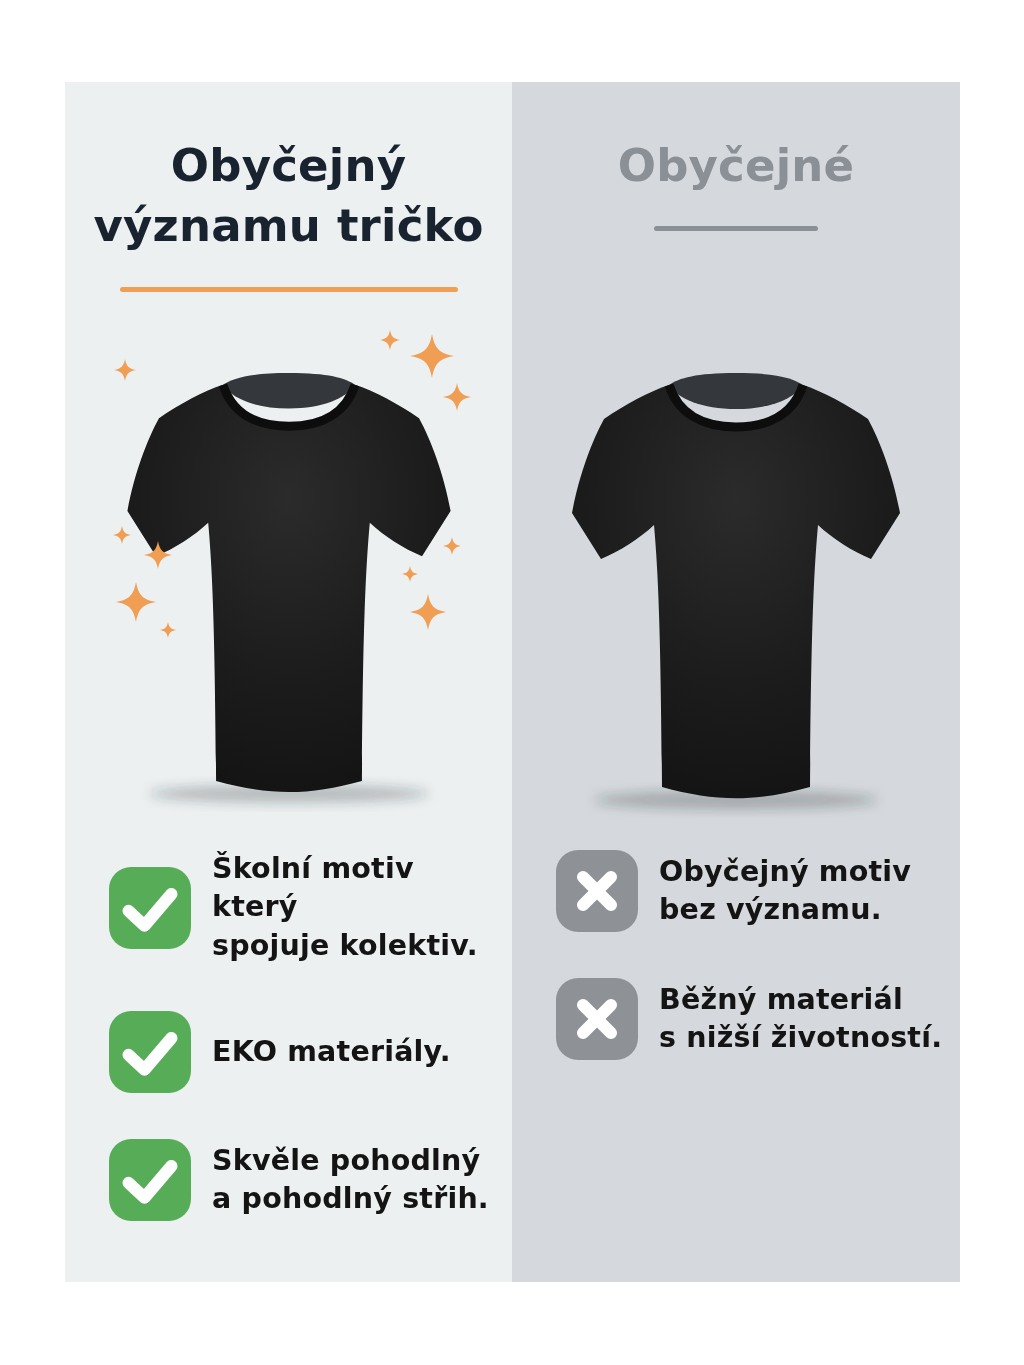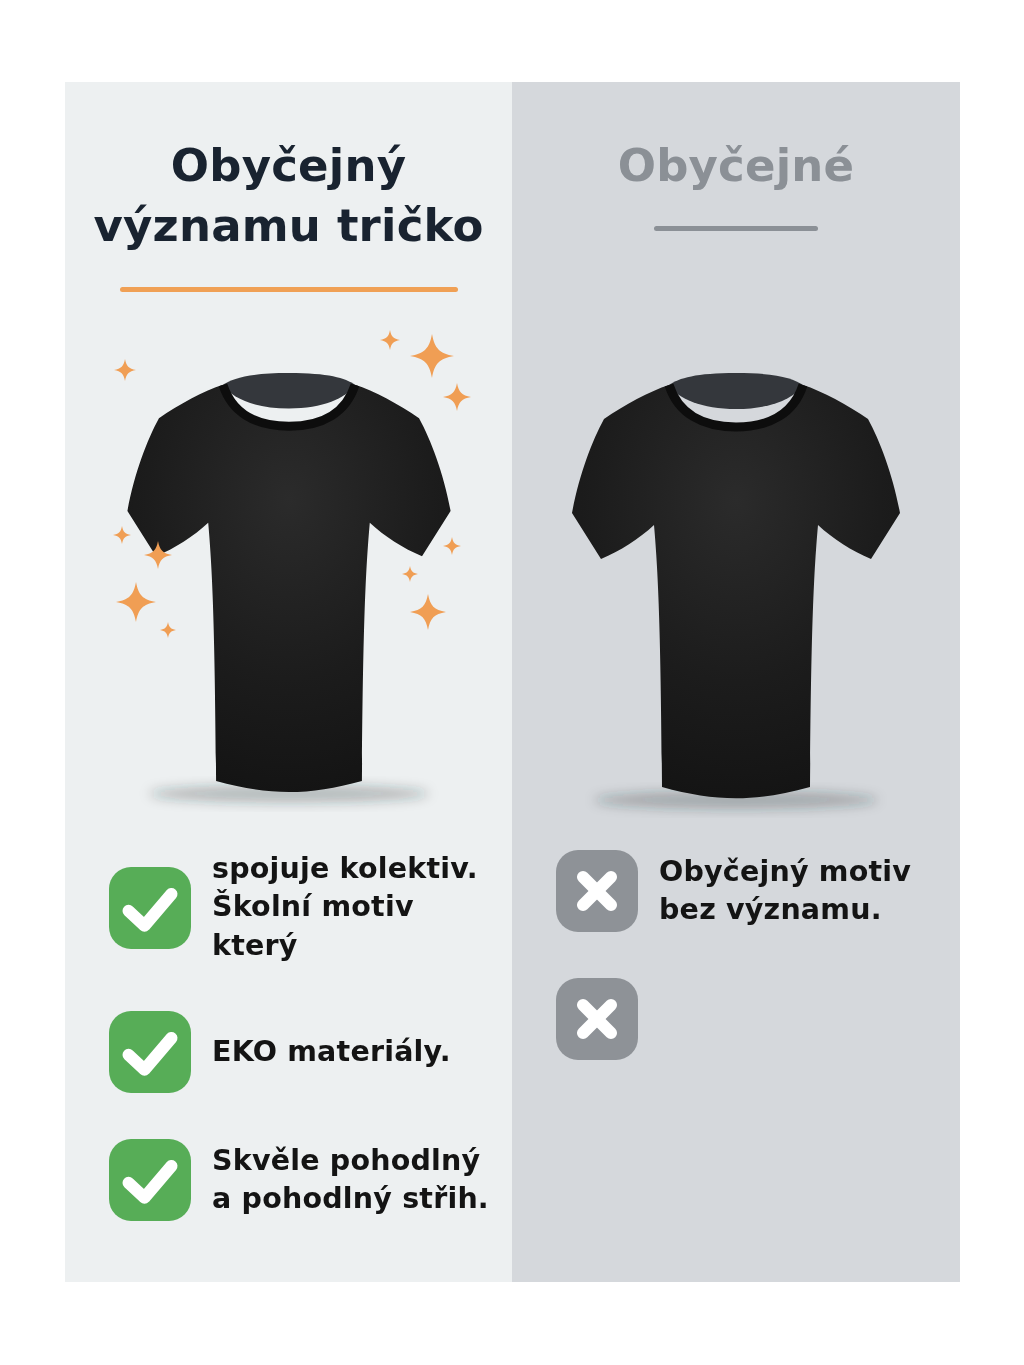--- a/index.html
+++ b/index.html
@@ -138,22 +138,22 @@
     </div>
 
     <div class="items">
       <div class="item">
         <div class="badge badge-check">
           <svg width="88" height="88" viewBox="0 0 88 88">
               <polyline points="21,47 38,63 67,29" fill="none" stroke="#fff" stroke-width="13" stroke-linecap="round" stroke-linejoin="round"></polyline>
             </svg>
         </div>
         <div class="item-text">
+          <span>Školní motiv který</span>
           <span>spojuje kolektiv.</span>
-          <span>Školní motiv který</span>
         </div>
       </div>
       <div class="item">
         <div class="badge badge-check">
           <svg width="88" height="88" viewBox="0 0 88 88">
               <polyline points="21,47 38,63 67,29" fill="none" stroke="#fff" stroke-width="13" stroke-linecap="round" stroke-linejoin="round"></polyline>
             </svg>
         </div>
         <div class="item-text">
           <span>EKO materiály.</span>
@@ -198,16 +198,20 @@
           <span>bez významu.</span>
         </div>
       </div>
       <div class="item">
         <div class="badge badge-cross">
           <svg width="88" height="88" viewBox="0 0 88 88">
             <line x1="29" y1="29" x2="59" y2="59" stroke="#fff" stroke-width="13" stroke-linecap="round"></line>
             <line x1="59" y1="29" x2="29" y2="59" stroke="#fff" stroke-width="13" stroke-linecap="round"></line>
             </svg>
         </div>
+        <div class="item-text">
+          <span>Běžný materiál</span>
+          <span>s nižší životností.</span>
+        </div>
       </div>
     </div>
   </section>
 </div>
 
 </body></html>

